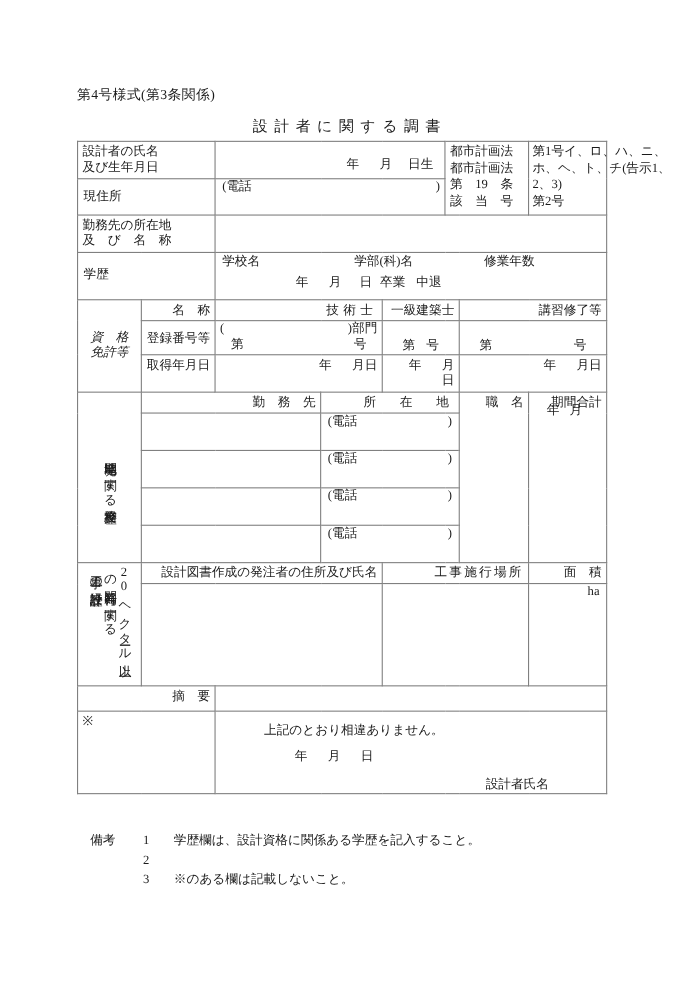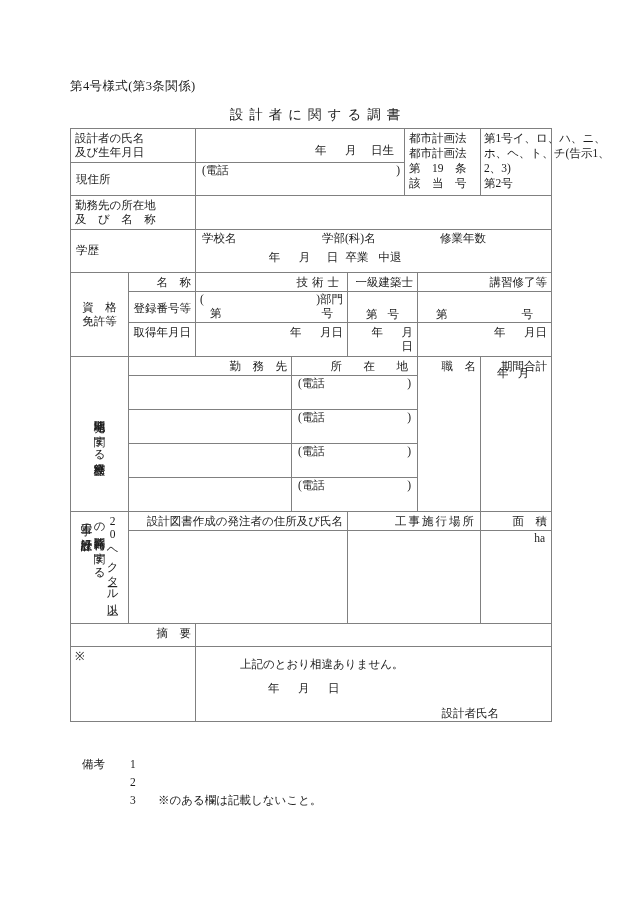--- a/index.html
+++ b/index.html
@@ -118,20 +118,21 @@
     height: 100%;
     box-sizing: border-box;
     padding: 0 5px;
   }
   .mid-ctr {
     display: flex;
     align-items: center;
     justify-content: center;
     height: 100%;
     box-sizing: border-box;
+    font-style: italic;
   }
   .bot {
     display: flex;
     align-items: flex-end;
     height: 100%;
     box-sizing: border-box;
     padding: 0 5px 2px 5px;
   }
 
   .ymd {
@@ -516,20 +517,21 @@
       </td>
     </tr>
 
   </tbody>
     </table>
 
   <div class="notes">
     <div class="notes-row">
       <span class="notes-head">備考</span>
       <span class="notes-num">1</span>
+      <span class="notes-body">学歴欄は、設計資格に関係ある学歴を記入すること。</span>
     </div>
     <div class="notes-row">
       <span class="notes-head"></span>
       <span class="notes-num">2</span>
     </div>
     <div class="notes-row">
       <span class="notes-head"></span>
       <span class="notes-num">3</span>
       <span class="notes-body">※のある欄は記載しないこと。</span>
     </div>

